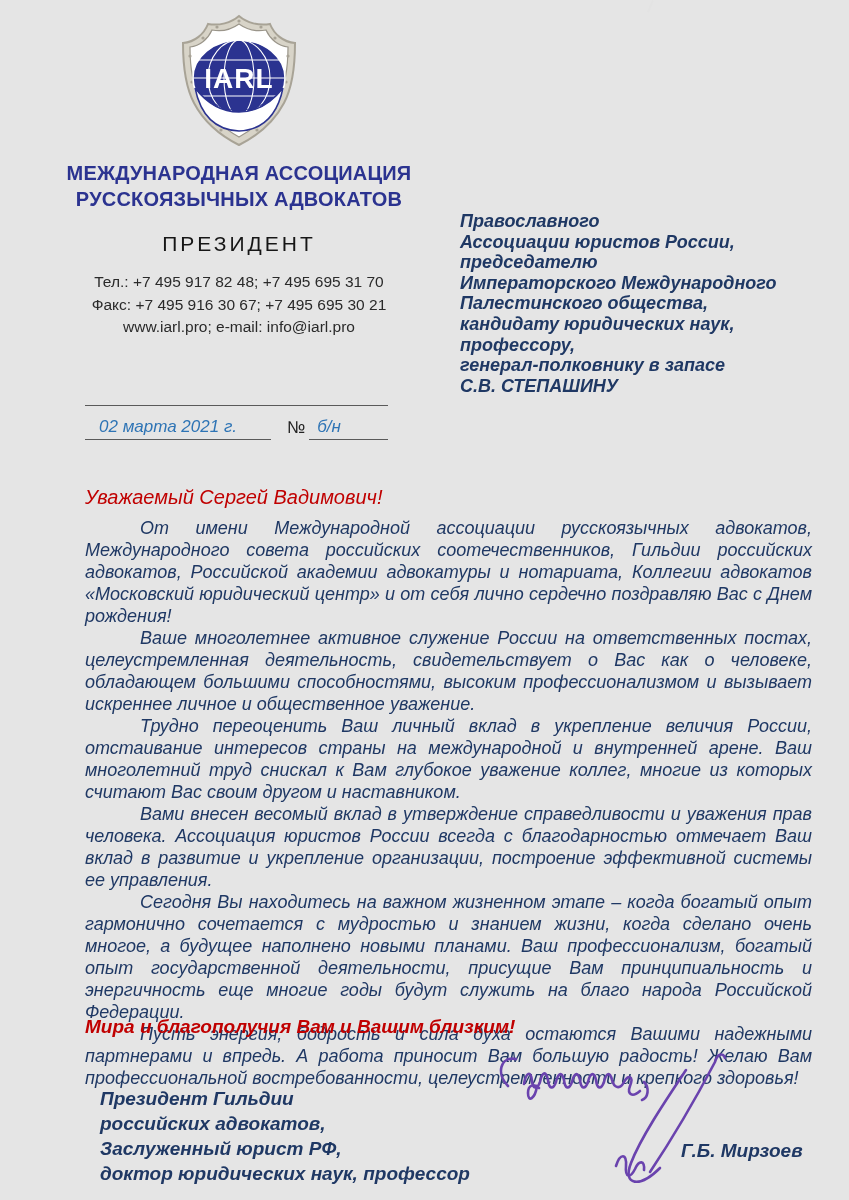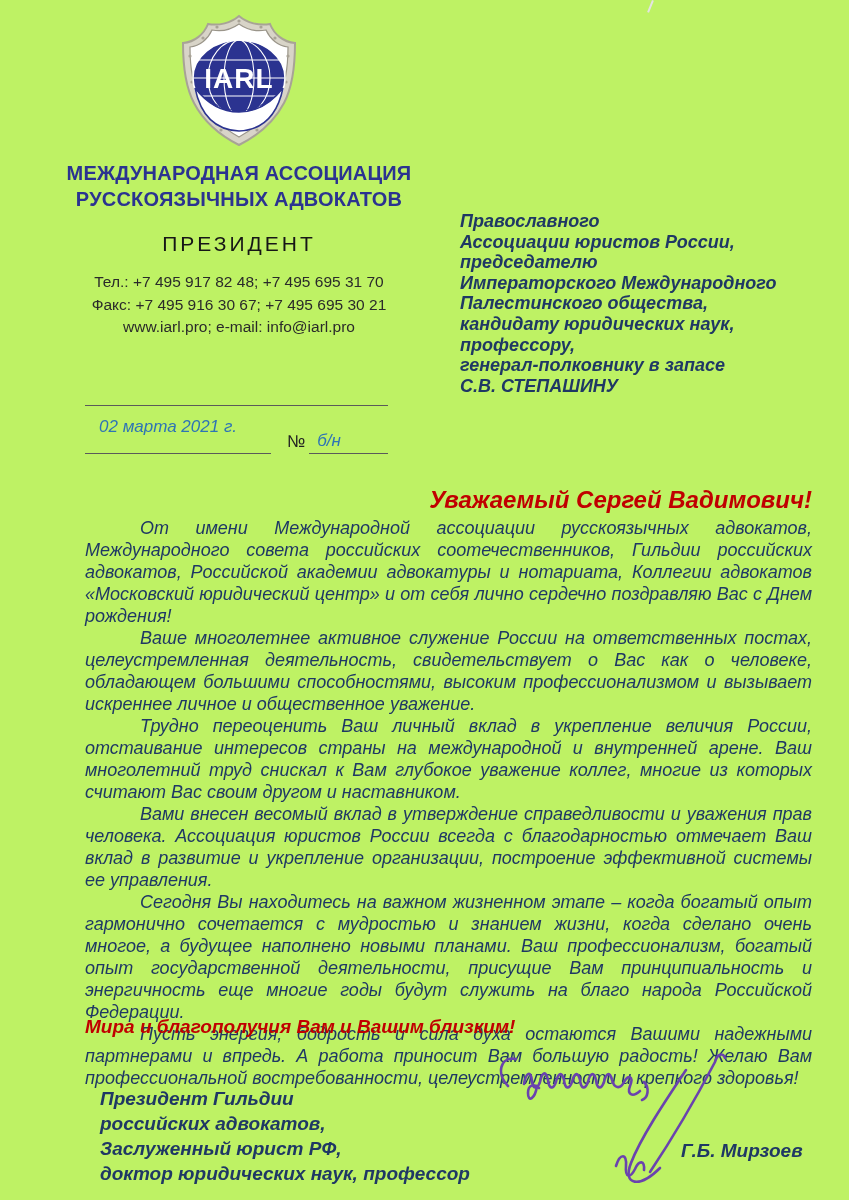--- a/index.html
+++ b/index.html
@@ -1,18 +1,18 @@
 <!DOCTYPE html>
 <html><head>
 <meta charset="utf-8">
 <style>
   html,body { margin:0; padding:0; background:#ffffff; }
   .page {
     position:relative; width:849px; height:1200px; margin:0 auto;
-    background:#bef264; overflow:hidden;
+    background:#e5e5e5; overflow:hidden;
     font-family:"Liberation Sans", sans-serif; color:#1f3864;
   }
   .artifact {
     position:absolute; left:652px; top:0; width:2px; height:13px;
     background:#e3e3e3; transform:rotate(22deg); transform-origin:top left;
   }
   
   .masthead { position:absolute; left:55px; top:8px; width:368px; text-align:center; }
   .logo { display:block; margin:6px auto 0 auto; }
   .org-name {
@@ -24,37 +24,37 @@
   }
   .addr { margin-top:15px; color:#2a2a2a; font-size:15.5px; line-height:22.5px; }
   
   .date-block {
     position:absolute; left:85px; top:405px; width:303px;
     border-top:1.5px solid #5a5a5a; padding-top:11px;
     display:flex; align-items:flex-end; font-size:17px;
   }
   .date-slot {
     border-bottom:1.5px solid #5a5a5a; color:#2e74b5; font-style:italic;
-    width:168px; padding:0 4px 16px 14px; white-space:nowrap;
+    width:168px; padding:0 4px 2px 14px; white-space:nowrap;
   }
   .no-sign { color:#222; margin:0 4px 2px 16px; font-style:normal; }
   .num-slot {
     border-bottom:1.5px solid #5a5a5a; color:#2e74b5; font-style:italic;
     flex:1; padding:0 4px 2px 8px;
   }
   
   .recipient {
     position:absolute; left:460px; top:211px; width:380px;
     color:#1f3864; font-weight:bold; font-style:italic;
     font-size:18px; line-height:20.6px;
   }
   
   .salutation {
-    position:absolute; left:85px; top:486px; width:727px; text-align:right;
-    color:#c00000; font-weight:bold; font-style:italic; font-size:24px;
+    position:absolute; left:85px; top:486px; width:727px; text-align:left;
+    color:#c00000; font-weight:normal; font-style:italic; font-size:20px;
   }
   .body-text {
     position:absolute; left:85px; top:517px; width:727px;
     color:#1f3864; font-style:italic; font-size:18px; line-height:22px;
     text-align:justify;
   }
   .body-text p { margin:0; text-indent:55px; }
   .closing {
     position:absolute; left:85px; top:1016px; width:727px; 
     color:#c00000; font-weight:bold; font-style:italic; font-size:19px;

